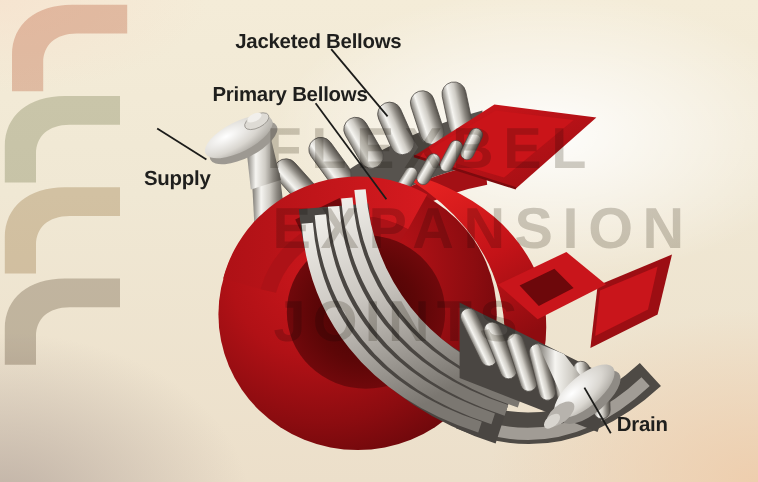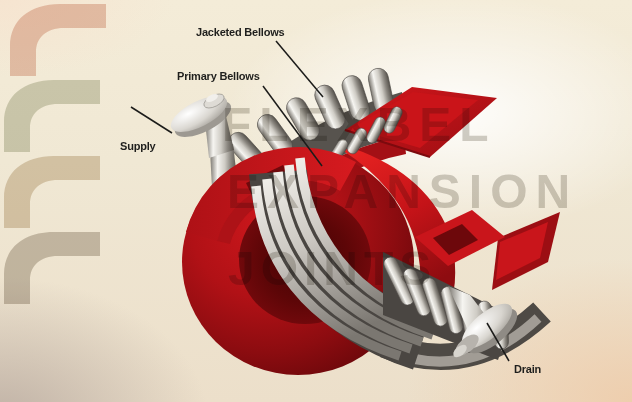--- a/index.html
+++ b/index.html
@@ -16,27 +16,27 @@
   .stage svg{position:absolute;left:0;top:0;}
   .logo-wm{position:absolute;left:52px;top:92px;mix-blend-mode:multiply;}
   .wm{
     position:absolute;font-weight:bold;font-size:48px;line-height:1;
     color:#98938a;opacity:.45;mix-blend-mode:multiply;white-space:nowrap;
   }
   .wm1{left:222px;top:101px;letter-spacing:8px;}
   .wm2{left:227px;top:168px;letter-spacing:8px;}
   .wm3{left:228px;top:245px;letter-spacing:6px;}
   .label{
-    position:absolute;font-weight:bold;font-size:11px;line-height:1.1;
+    position:absolute;font-weight:bold;font-size:17px;line-height:1.1;
     color:#1f1f1d;letter-spacing:-.2px;white-space:nowrap;
   }
   .lb-jacketed{left:196px;top:26px;}
   .lb-primary{left:177px;top:70px;}
   .lb-supply{left:120px;top:92px;margin-top:48px;}
-  .lb-drain{left:514px;top:363px;}
+  .lb-drain{left:514px;top:345px;}
 </style>
 </head>
 <body>
 
 <div class="stage">
 
   <svg class="logo-wm" width="110" height="312" viewBox="0 0 110 312">
     <defs>
       <path id="swoosh" d="M4,76 L4,46 C4,20 24,4 54,4 L100,4 L100,28 L58,28 C40,28 30,38 30,52 L30,76 Z"></path>
     </defs>

